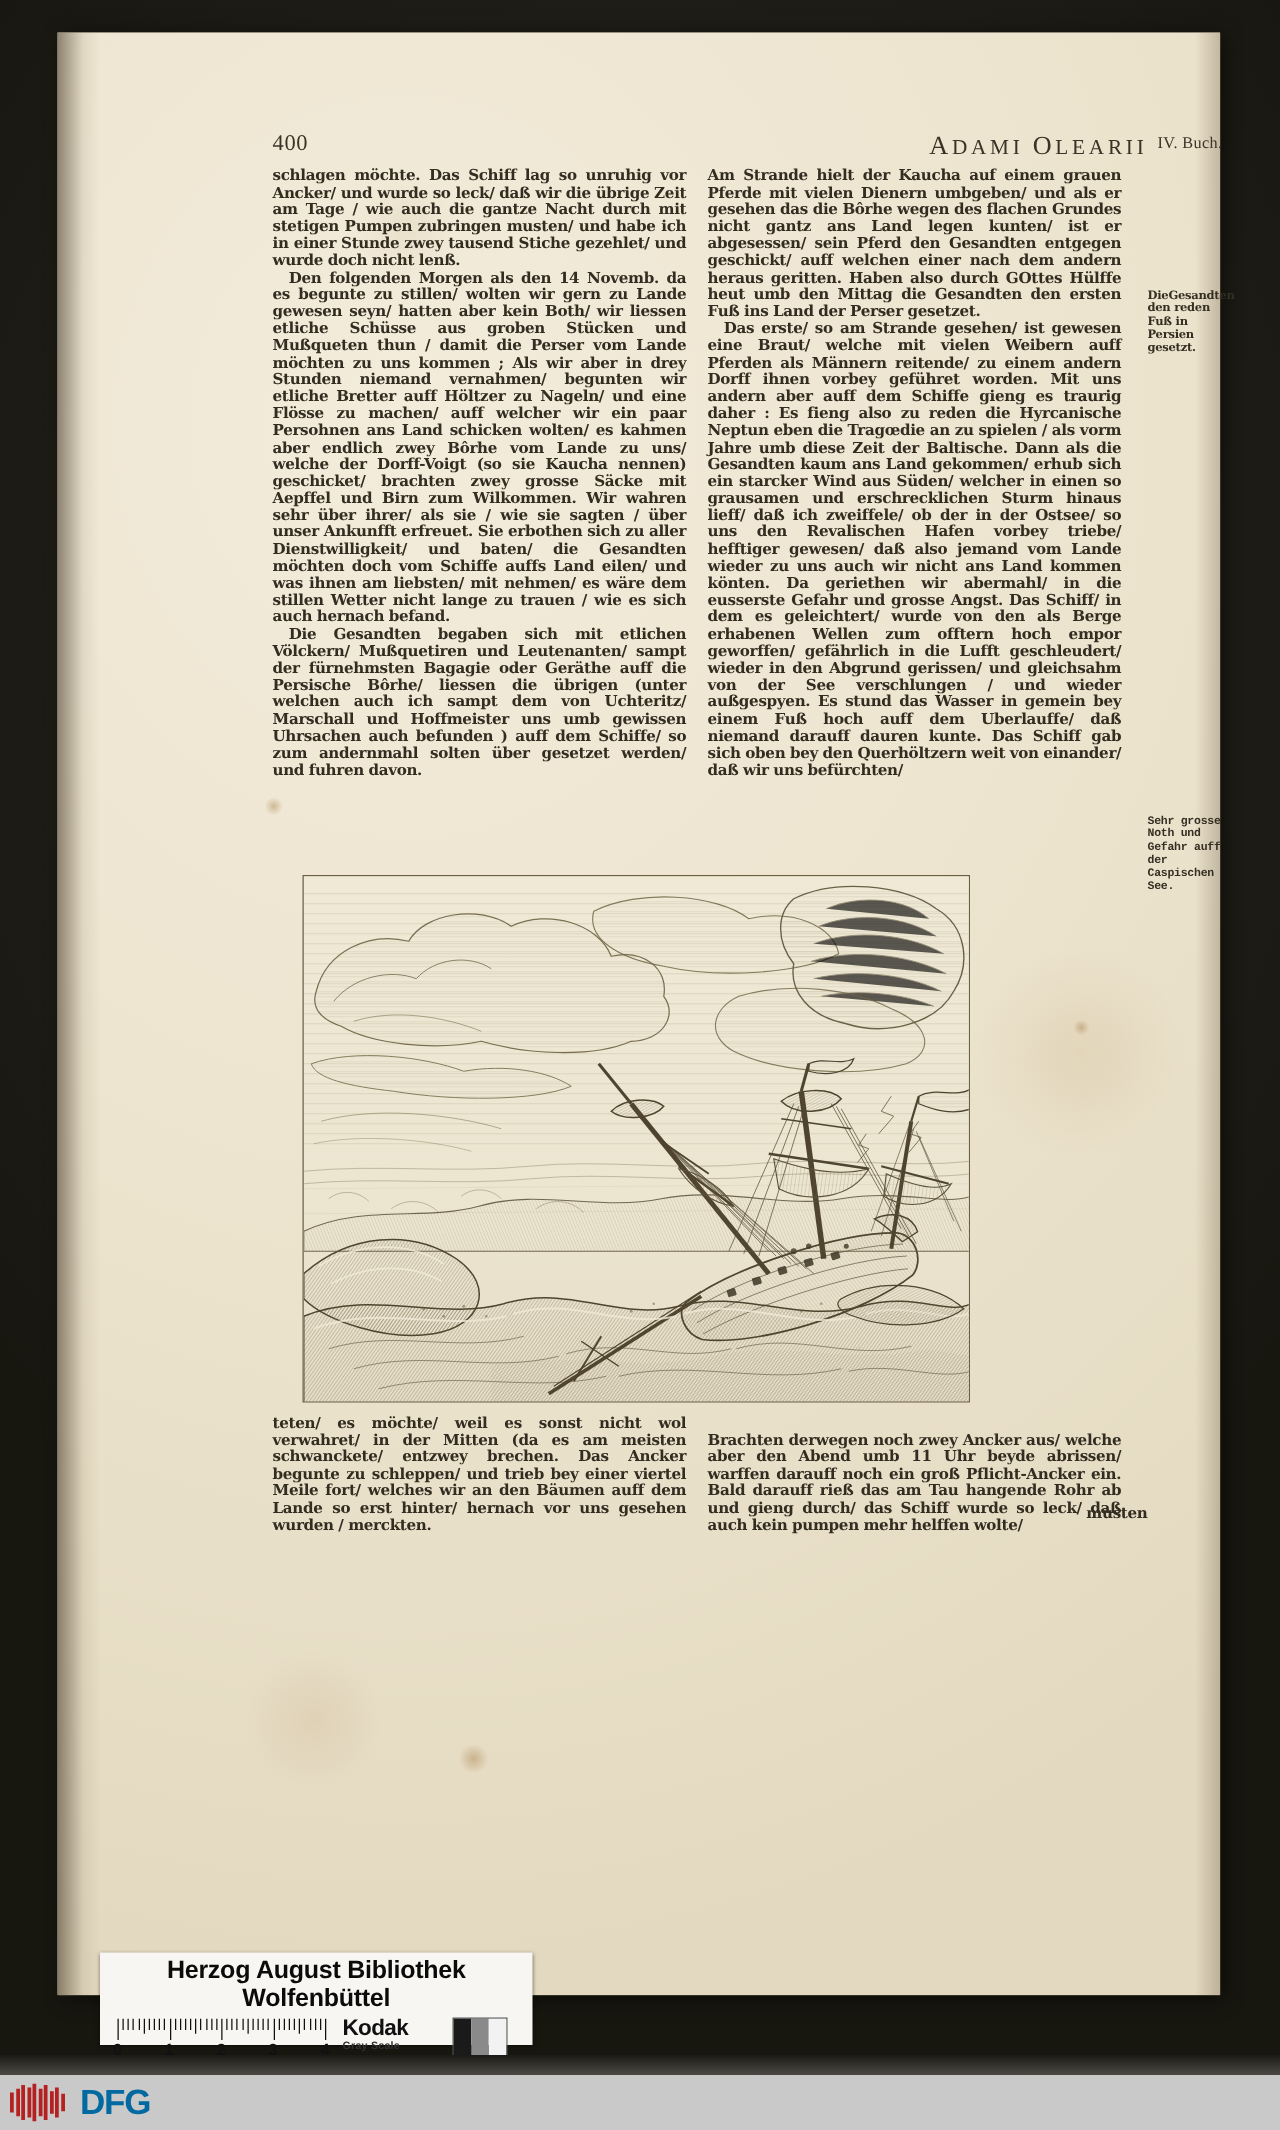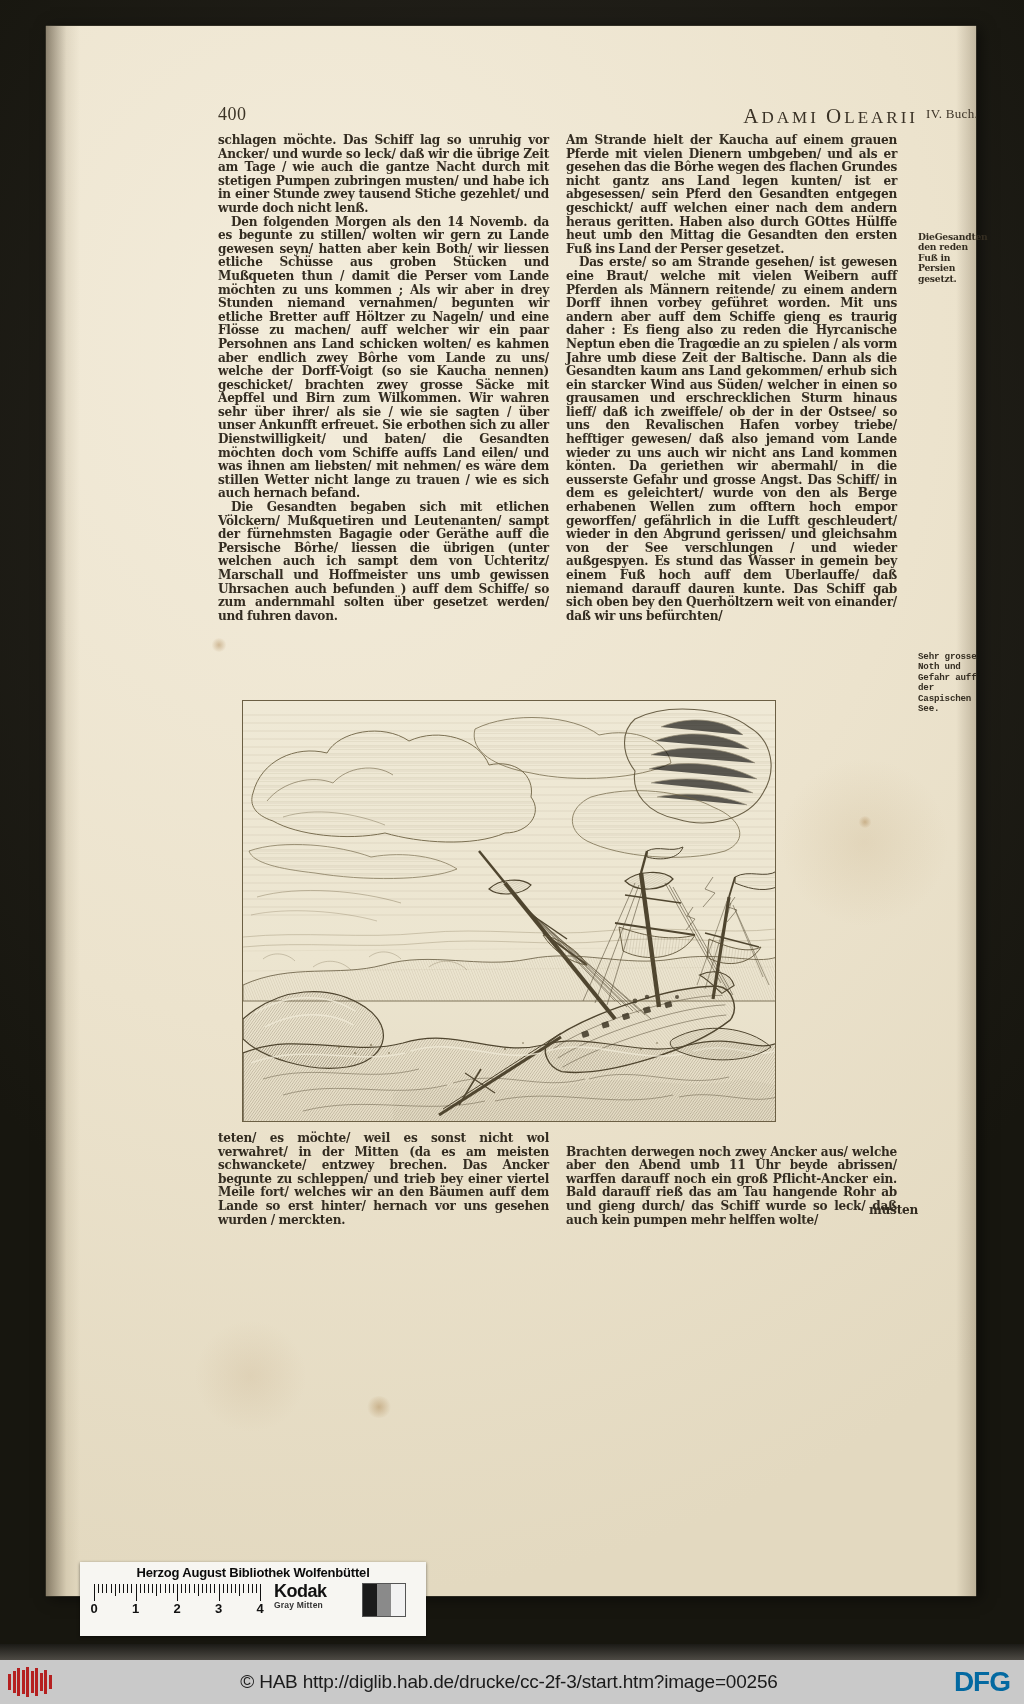--- a/index.html
+++ b/index.html
@@ -127,21 +127,21 @@
 
   
   #library-label {
     position:absolute; left:80px; top:1562px; width:346px; height:74px;
     background:#f7f6f2;
     box-shadow:0 1px 3px rgba(0,0,0,.5);
     display:flex; flex-direction:column;
   }
   #library-name {
     font-family:"Liberation Sans", sans-serif;
-    font-weight:bold; font-size:13px; color:#0b0b0b;
+    font-weight:bold; font-size:20px; color:#0b0b0b;
     text-align:center; letter-spacing:-0.2px; margin-top:3px;
   }
   #scale-row { display:flex; align-items:flex-start; padding:2px 8px 0 8px; gap:8px; }
   #ruler { position:relative; width:178px; height:42px; }
   #ruler-ticks { position:absolute; left:0; top:0; width:178px; height:19px; }
   #ruler-ticks i {
     position:absolute; top:2px; width:1px; background:#111;
   }
   #ruler-numbers {
     position:absolute; top:19px; left:0; width:178px; height:20px;
@@ -553,21 +553,21 @@
       <div id="ruler-numbers">
           <span style="left: 6px;">0</span>
           <span style="left: 47.5px;">1</span>
           <span style="left: 89px;">2</span>
           <span style="left: 130.5px;">3</span>
           <span style="left: 172px;">4</span>
         </div>
     </div>
     <div id="kodak-block">
       <div id="kodak-word">Kodak</div>
-      <div id="kodak-sub">Gray Mitten</div>
+      <div id="kodak-sub">Gray Scale</div>
       <div id="gray-patches">
           <div style="background: rgb(26, 26, 26);"></div>
           <div style="background: rgb(138, 138, 138);"></div>
           <div style="background: rgb(242, 242, 242);"></div>
         </div>
     </div>
   </div>
 </div>
 
 <div id="footer-top-shadow"></div>
@@ -577,15 +577,14 @@
       <i style="height: 22px; background: rgb(181, 32, 32);"></i>
       <i style="height: 28px; background: rgb(181, 32, 32);"></i>
       <i style="height: 24px; background: rgb(181, 32, 32);"></i>
       <i style="height: 30px; background: rgb(181, 32, 32);"></i>
       <i style="height: 22px; background: rgb(181, 32, 32);"></i>
       <i style="height: 28px; background: rgb(181, 32, 32);"></i>
       <i style="height: 18px; background: rgb(181, 32, 32);"></i>
       <i style="height: 24px; background: rgb(181, 32, 32);"></i>
       <i style="height: 14px; background: rgb(181, 32, 32);"></i>
     </div>
-  <div id="footer-url">© HAB http://diglib.hab.de/drucke/cc-2f-3/start.htm?image=00256</div>
   <div id="dfg-logo">DFG</div>
 </div>
 
 </body></html>

